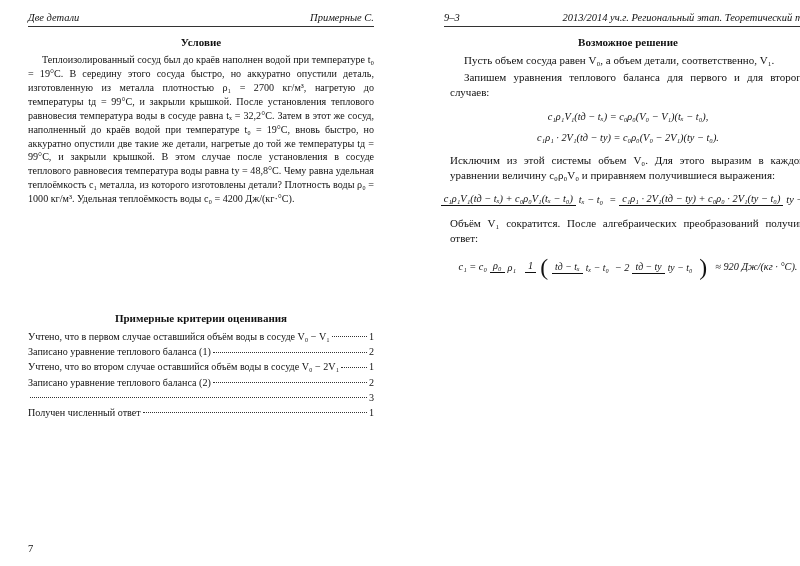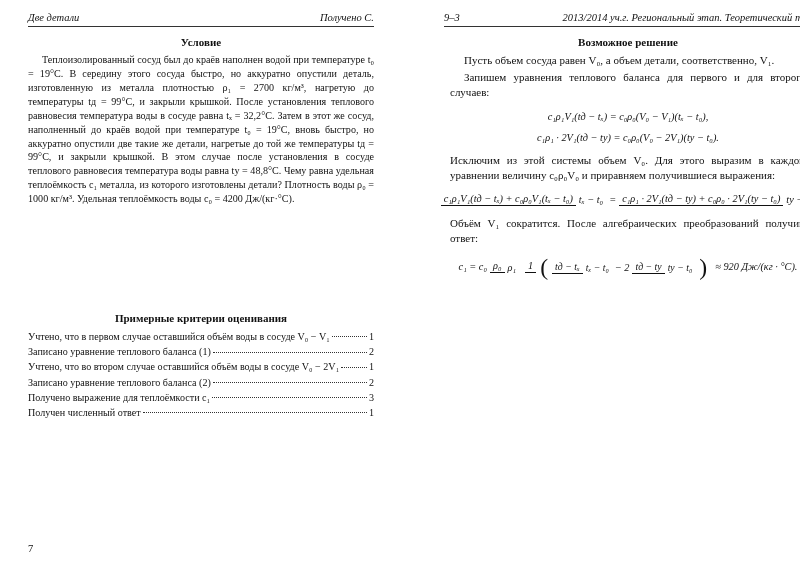--- a/index.html
+++ b/index.html
@@ -75,21 +75,21 @@
   .eq-result { margin-left:1px; white-space:nowrap; }
 </style>
 </head>
 <body>
 
 <div class="sheet">
 
   <div class="page page-left">
     <div class="page-header">
       <span>Две детали</span>
-      <span>Получено С.</span>
+      <span>Примерные С.</span>
     </div>
 
     <div class="section-heading">Условие</div>
 
     <p class="body-text">Теплоизолированный сосуд был до краёв наполнен водой при температуре t₀ = 19°C. В середину этого сосуда быстро, но аккуратно опустили деталь, изготовленную из металла плотностью ρ₁ = 2700 кг/м³, нагретую до температуры tд = 99°C, и закрыли крышкой. После установления теплового равновесия температура воды в сосуде равна tₓ = 32,2°C. Затем в этот же сосуд, наполненный до краёв водой при температуре t₀ = 19°C, вновь быстро, но аккуратно опустили две такие же детали, нагретые до той же температуры tд = 99°C, и закрыли крышкой. В этом случае после установления в сосуде теплового равновесия температура воды равна tу = 48,8°C. Чему равна удельная теплоёмкость c₁ металла, из которого изготовлены детали? Плотность воды ρ₀ = 1000 кг/м³. Удельная теплоёмкость воды c₀ = 4200 Дж/(кг·°C).</p>
 
     <div class="criteria">
       <div class="section-heading">Примерные критерии оценивания</div>
 
       <div class="crit-item">
@@ -106,21 +106,20 @@
         <span class="crit-text">Учтено, что во втором случае оставшийся объём воды в сосуде V₀ − 2V₁</span>
         <span class="crit-dots"></span>
         <span class="crit-points">1</span>
       </div>
       <div class="crit-item">
         <span class="crit-text">Записано уравнение теплового баланса (2)</span>
         <span class="crit-dots"></span>
         <span class="crit-points">2</span>
       </div>
       <div class="crit-item">
-        <span class="crit-text">Получено выражение для теплоёмкости c₁</span>
         <span class="crit-dots"></span>
         <span class="crit-points">3</span>
       </div>
       <div class="crit-item">
         <span class="crit-text">Получен численный ответ</span>
         <span class="crit-dots"></span>
         <span class="crit-points">1</span>
       </div>
     </div>
 

